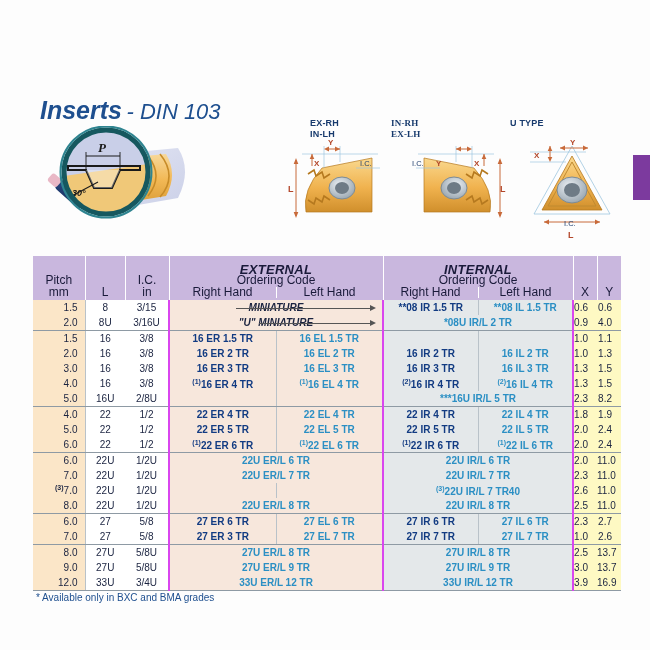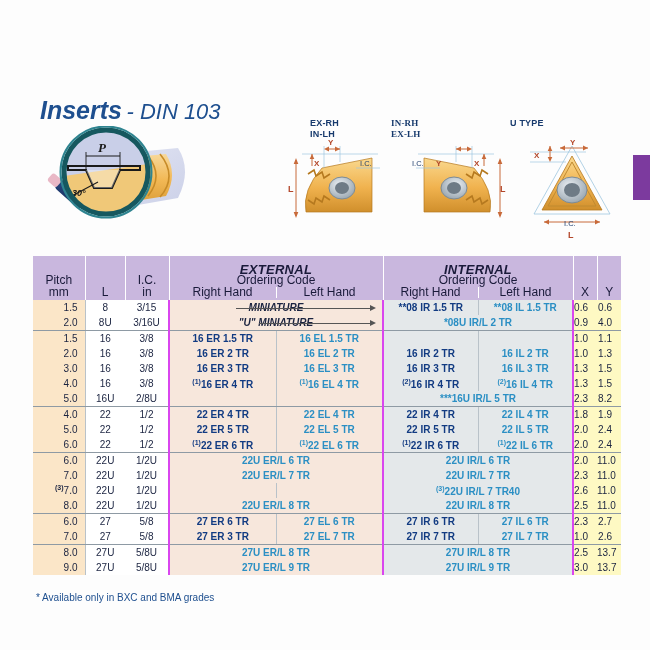--- a/index.html
+++ b/index.html
@@ -485,17 +485,26 @@
         </tr>
         <tr class="r">
           <td class="pitch">9.0</td>
           <td class="lic vsep">27U</td>
           <td class="lic">5/8U</td>
           <td class="ext vsep-l" colspan="2"><span class="cLH">27U ER/L   9   TR</span></td>
           <td class="int vsep-l" colspan="2"><span class="cLH">27U IR/L  9   TR</span></td>
           <td class="xy vsep-l">3.0</td>
           <td class="xy">13.7</td>
         </tr>
+        <tr class="r grp">
+          <td class="pitch">12.0</td>
+          <td class="lic vsep">33U</td>
+          <td class="lic">3/4U</td>
+          <td class="ext vsep-l" colspan="2"><span class="cLH">33U ER/L  12  TR</span></td>
+          <td class="int vsep-l" colspan="2"><span class="cLH">33U IR/L 12   TR</span></td>
+          <td class="xy vsep-l">3.9</td>
+          <td class="xy">16.9</td>
+        </tr>
       </tbody>
   </table>
 
   <div class="footnote">* Available only in BXC and BMA grades</div>
 </div>
 
 </body></html>

